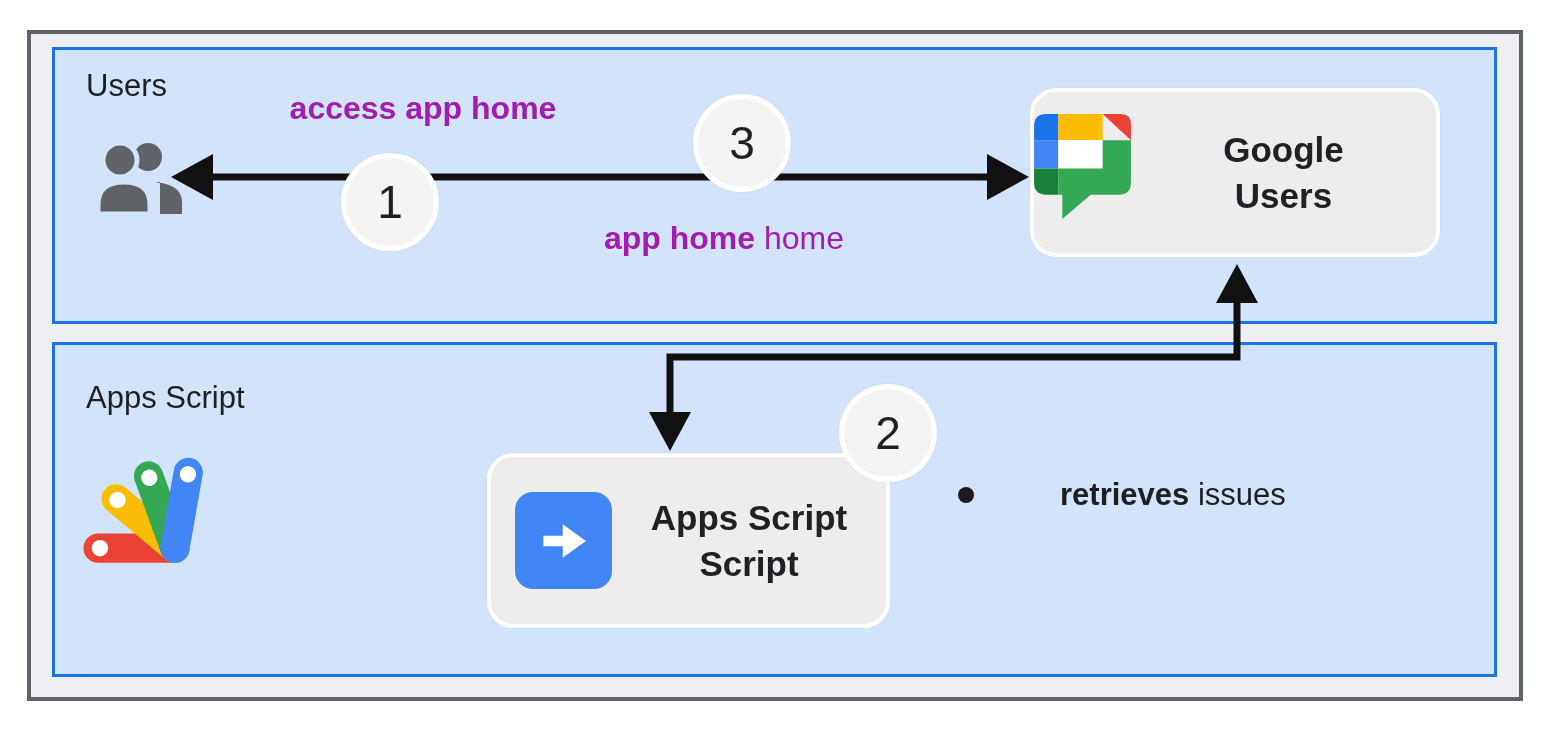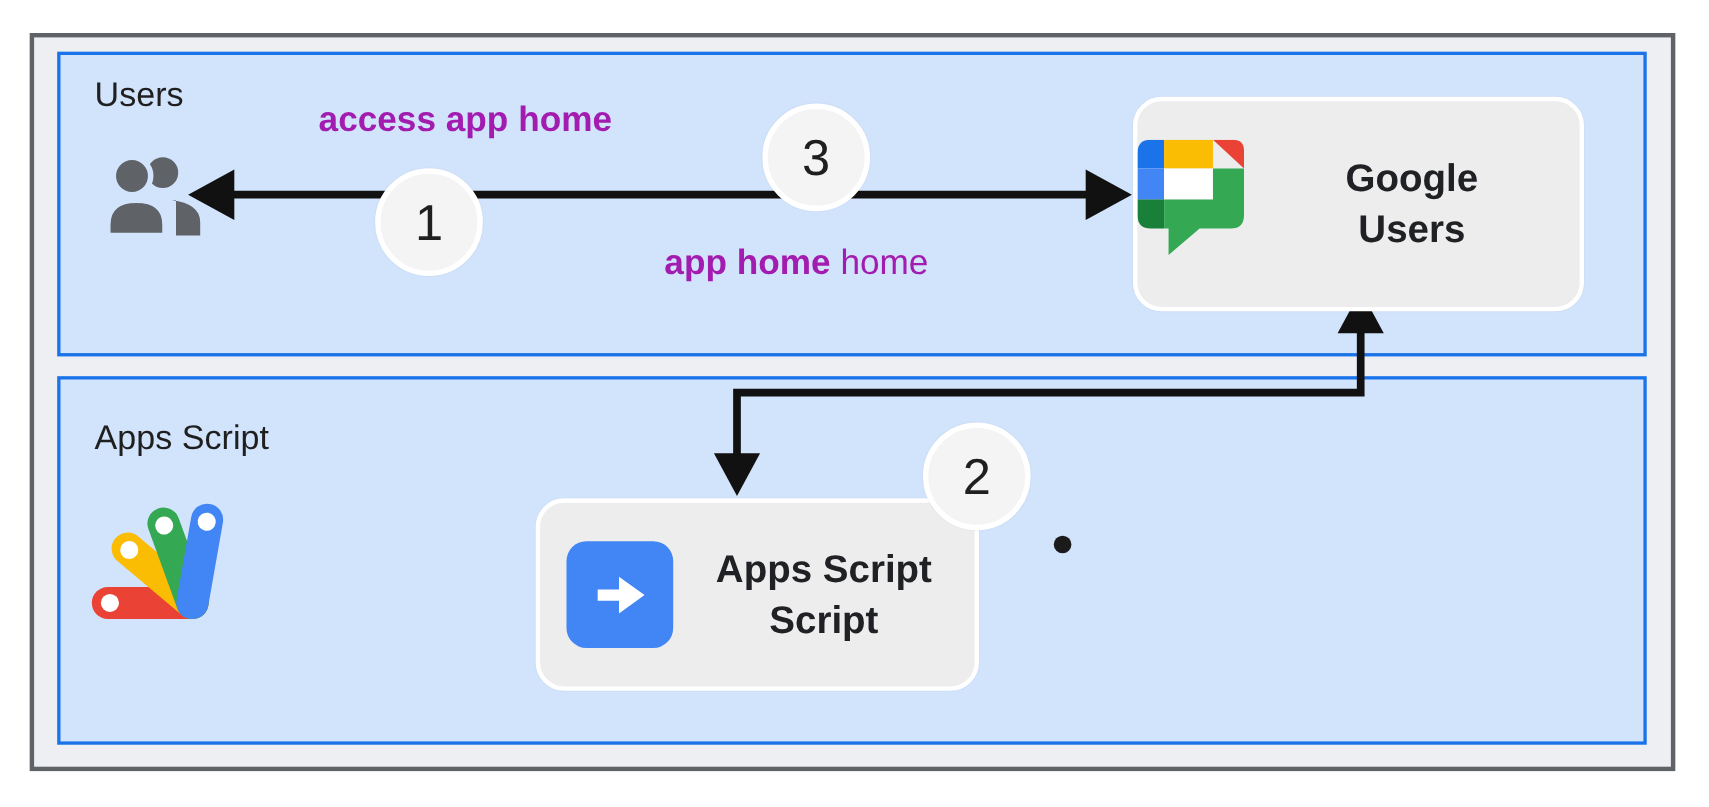--- a/index.html
+++ b/index.html
@@ -20,21 +20,21 @@
   .arrow-label .b{font-weight:700;}
   .arrow-label .r{font-weight:400;}
 
   svg.overlay{position:absolute;left:0;top:0;pointer-events:none;}
 
   .node{position:absolute;background:#ededee;border:4px solid #ffffff;border-radius:26px;
         box-sizing:border-box;display:flex;align-items:center;
         box-shadow:0 0 0 1px rgba(0,0,0,0.02);}
   .node .node-text{flex:1;text-align:center;font-size:35px;font-weight:700;
                    line-height:46px;color:#202124;}
-  .node.chat{left:1030px;top:88px;width:410px;height:195px;}
+  .node.chat{left:1030px;top:88px;width:410px;height:169px;}
   .node.proj{left:487px;top:453px;width:403px;height:175px;padding-left:24px;}
 
   .proj-icon{width:97px;height:97px;border-radius:18px;background:#4285f4;flex:0 0 auto;
              display:flex;align-items:center;justify-content:center;}
 
   .step{position:absolute;width:98px;height:98px;border-radius:50%;background:#f4f4f5;
         border:5px solid #ffffff;box-sizing:border-box;display:flex;align-items:center;
         justify-content:center;font-size:46px;font-weight:400;color:#1f1f1f;
         box-shadow:0 0 2px rgba(0,0,0,0.08);}
   .step.s1{left:341px;top:153px;}
@@ -133,20 +133,21 @@
     </div>
     <div class="node-text">
       <div>Apps Script</div>
       <div>Script</div>
     </div>
   </div>
 
   <div class="bullets">
     <div class="bullet-row">
       <div class="bullet-dot"></div>
+      <div><span class="b">retrieves</span><span class="r"> issues</span></div>
     </div>
   </div>
 
   <div class="step s1">
     <span>1</span>
   </div>
   <div class="step s3">
     <span>3</span>
   </div>
   <div class="step s2">

